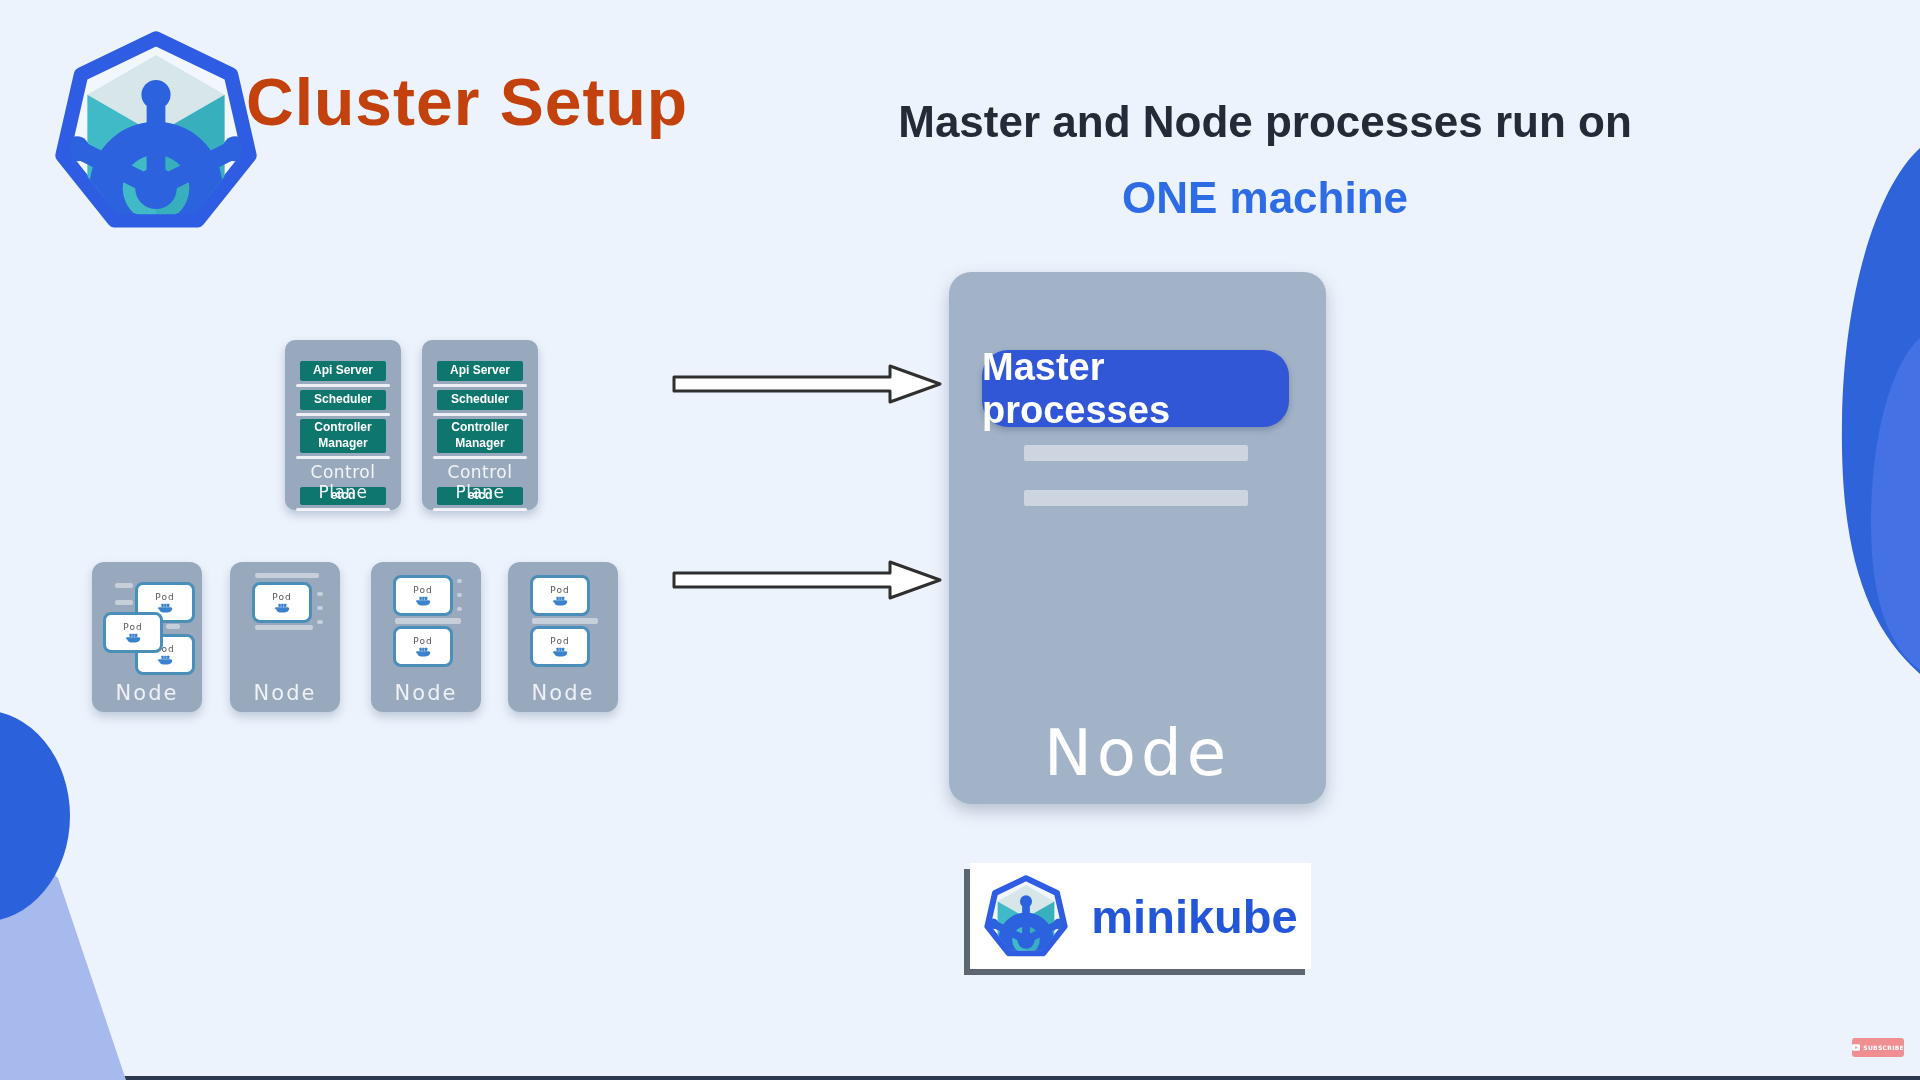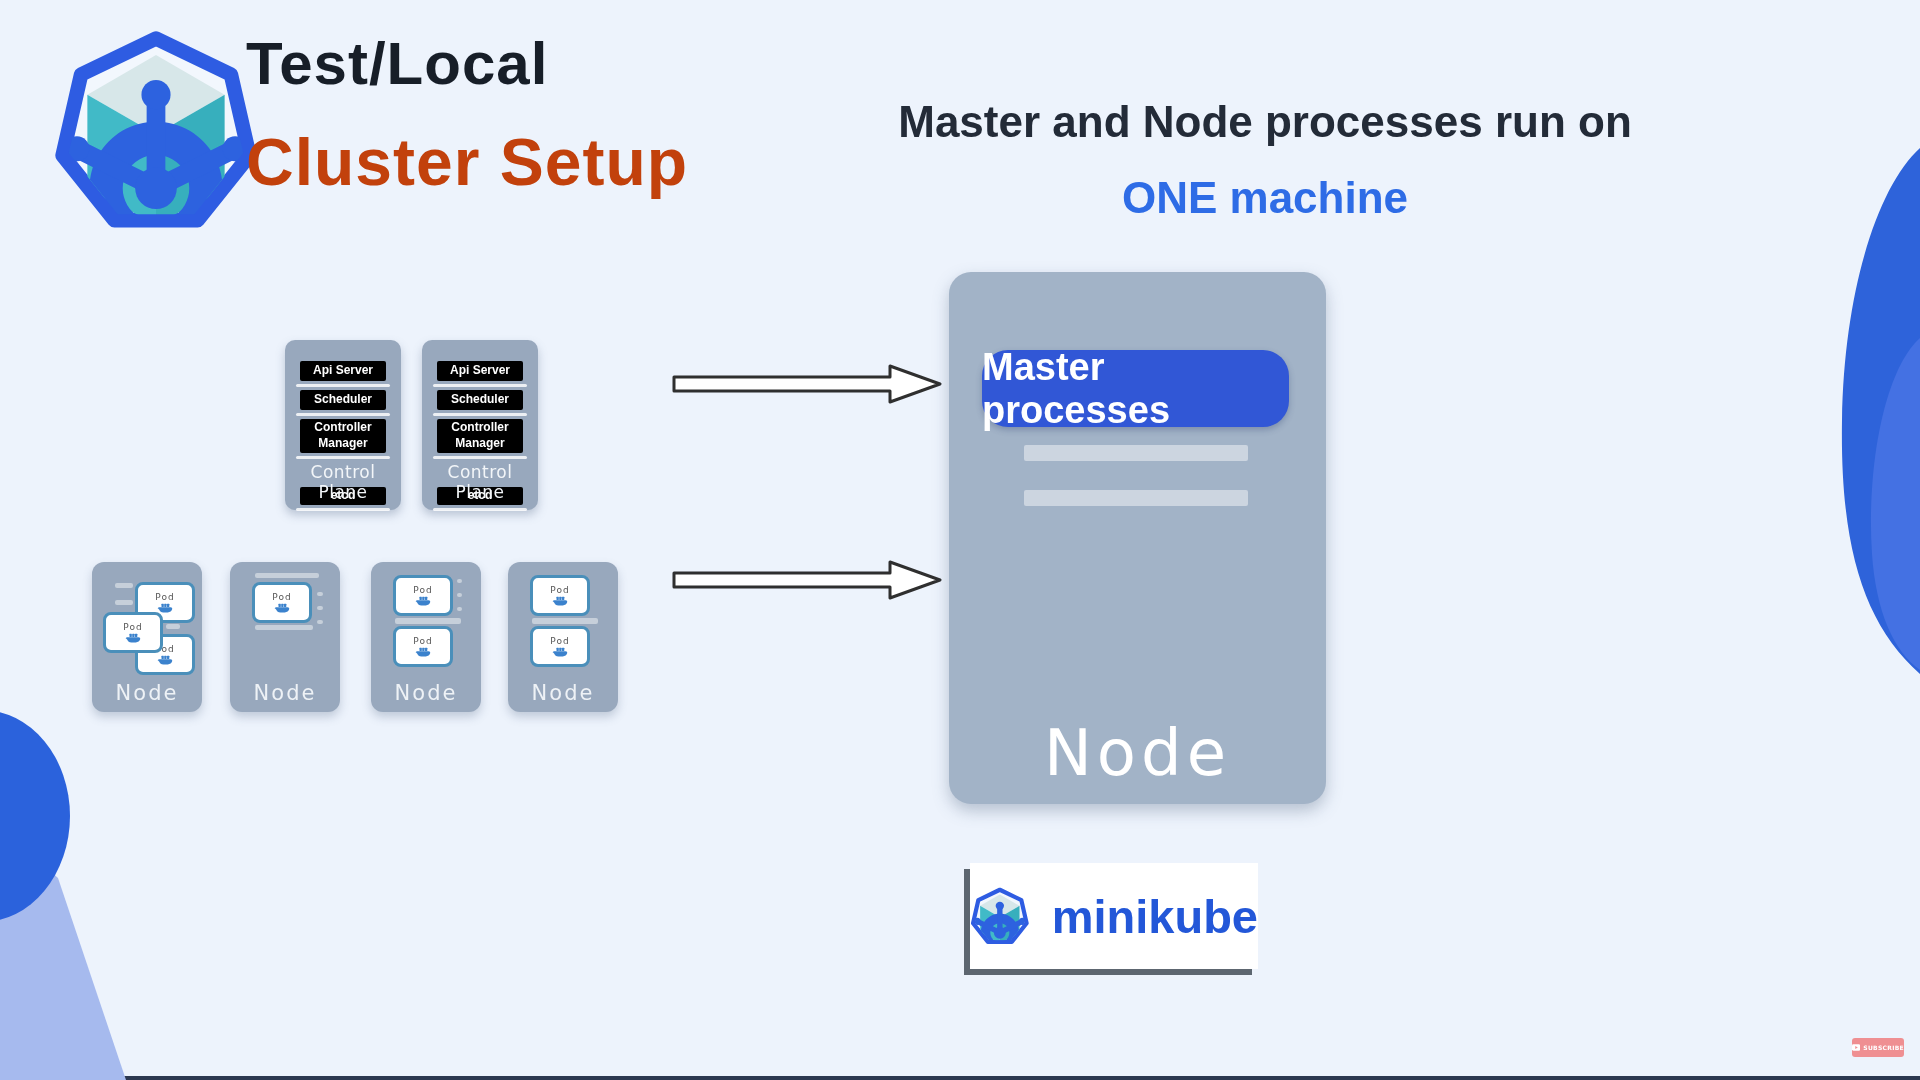--- a/index.html
+++ b/index.html
@@ -15,42 +15,42 @@
   .title{position:absolute;left:246px;top:34px;line-height:1;}
   .title-line1{font-size:60px;font-weight:800;color:#171e28;letter-spacing:1px;}
   .title-line2{font-size:66px;font-weight:800;color:#c2410c;letter-spacing:1px;margin-top:35px;}
   .subtitle{position:absolute;left:880px;top:100px;width:770px;text-align:center;line-height:1;}
   .subtitle-line1{font-size:44px;font-weight:700;color:#232b38;}
   .subtitle-line2{font-size:44px;font-weight:700;color:#2e6ce6;margin-top:32px;}
   
   .cp-box{position:absolute;top:340px;width:116px;height:170px;background:#98a8bd;border-radius:10px;
           box-shadow:0 5px 10px rgba(90,110,140,.35);padding-top:21px;box-sizing:border-box;}
   .cp1{left:285px;} .cp2{left:422px;}
-  .cp-item{width:86px;margin:0 auto;background:#000000;color:#fff;font-size:12px;font-weight:700;
+  .cp-item{width:86px;margin:0 auto;background:#0f766e;color:#fff;font-size:12px;font-weight:700;
            text-align:center;display:flex;align-items:center;justify-content:center;border-radius:2px;line-height:1.3;}
   .cp-h20{height:20px;} .cp-h34{height:34px;} .cp-h18{height:18px;margin-top:28px;}
   .cp-sep{width:94px;height:3px;background:rgba(255,255,255,.82);margin:3px auto;border-radius:2px;}
   .cp-label{position:absolute;bottom:8px;left:0;width:100%;text-align:center;color:#f3f6f9;
             font-size:17px;font-family:"DejaVu Sans",sans-serif;letter-spacing:.5px;}
   
   .arrow{position:absolute;width:272px;height:44px;}
   .arrow1{left:672px;top:362px;} .arrow2{left:672px;top:558px;}
   
   .machine{position:absolute;left:949px;top:272px;width:377px;height:532px;background:#a2b3c7;
            border-radius:22px;box-shadow:0 7px 16px rgba(80,100,130,.35);}
   .proc-pill{position:absolute;left:33px;width:307px;height:77px;background:#3157d6;border-radius:26px;
              color:#fff;font-size:38px;font-weight:700;display:flex;align-items:center;justify-content:center;
              box-shadow:0 3px 6px rgba(40,60,110,.3);}
   .master{top:78px;} .worker{top:276px;}
   .mbar{position:absolute;left:75px;width:224px;height:16px;background:#ccd5e0;border-radius:2px;}
   .mbar1{top:173px;} .mbar2{top:218px;}
   .machine-label{position:absolute;bottom:14px;left:0;width:100%;text-align:center;color:#fff;
                  font-size:64px;font-family:"DejaVu Sans",sans-serif;letter-spacing:5px;}
   
-  .mini{position:absolute;left:970px;top:863px;width:288px;height:106px;background:#fff;
+  .mini{position:absolute;left:970px;top:863px;width:341px;height:106px;background:#fff;
         box-shadow:-6px 6px 0 0 #5d6670;display:flex;align-items:center;justify-content:center;gap:22px;}
   .mini-logo{width:86px;height:86px;}
   .mini-text{font-size:47px;font-weight:800;color:#2357d8;}
   
   .node-box{position:absolute;top:562px;width:110px;height:150px;background:#98a8bd;border-radius:12px;
             box-shadow:0 5px 10px rgba(90,110,140,.3);}
   .n1{left:92px;} .n2{left:230px;} .n3{left:371px;} .n4{left:508px;}
   .node-label{position:absolute;bottom:7px;left:0;width:100%;text-align:center;color:#eef2f6;
               font-size:21px;font-family:"DejaVu Sans",sans-serif;letter-spacing:2px;}
   .pod{position:absolute;width:60px;height:41px;background:#fff;border:3px solid #4a8fba;border-radius:8px;
@@ -122,21 +122,20 @@
     <polygon points="0,826 58,878 126,1080 0,1080" fill="#a6baee"></polygon>
     <ellipse cx="-18" cy="816" rx="88" ry="106" fill="#2b62dc"></ellipse>
     <path d="M1920,148 C1878,186 1844,290 1842,420 C1840,548 1864,624 1920,674 Z" fill="#2e63da"></path>
     <path d="M1920,338 C1886,368 1866,462 1872,554 C1876,612 1894,652 1920,670 Z" fill="#4471e3"></path>
   </svg>
 
   <svg class="k8s-logo">
       <use href="#k8s-sym"></use>
     </svg>
   <div class="title">
-    <div class="title-line1">Test/Local</div>
     <div class="title-line2">Cluster Setup</div>
   </div>
   <div class="subtitle">
     <div class="subtitle-line1">Master and Node processes run on</div>
     <div class="subtitle-line2">ONE machine</div>
   </div>
 
   <div class="cp-box cp1">
     <div class="cp-item cp-h20">Api Server</div>
     <div class="cp-sep"></div>

